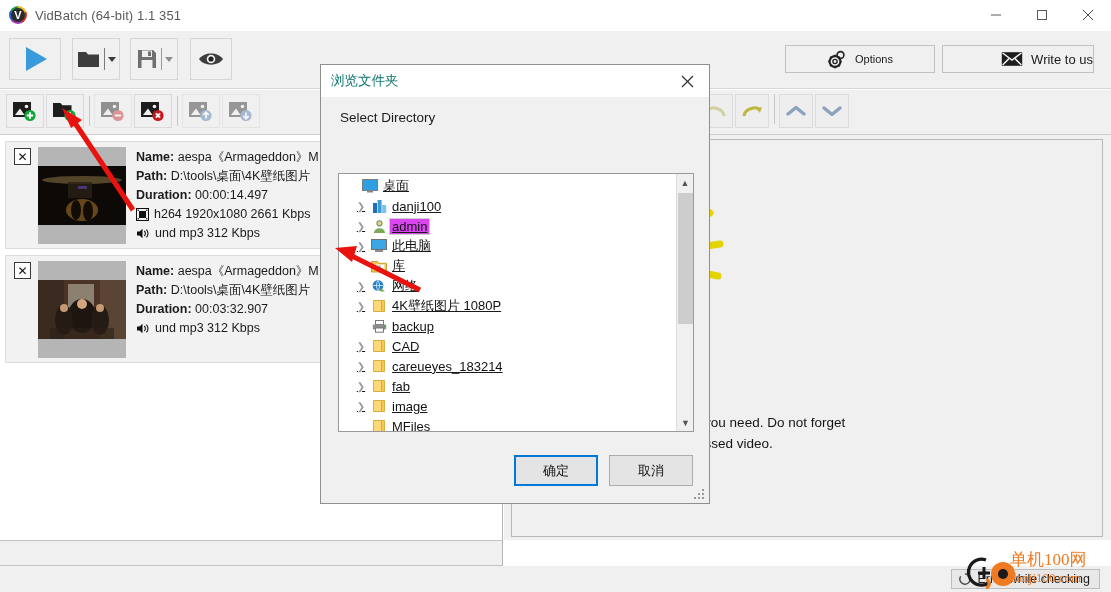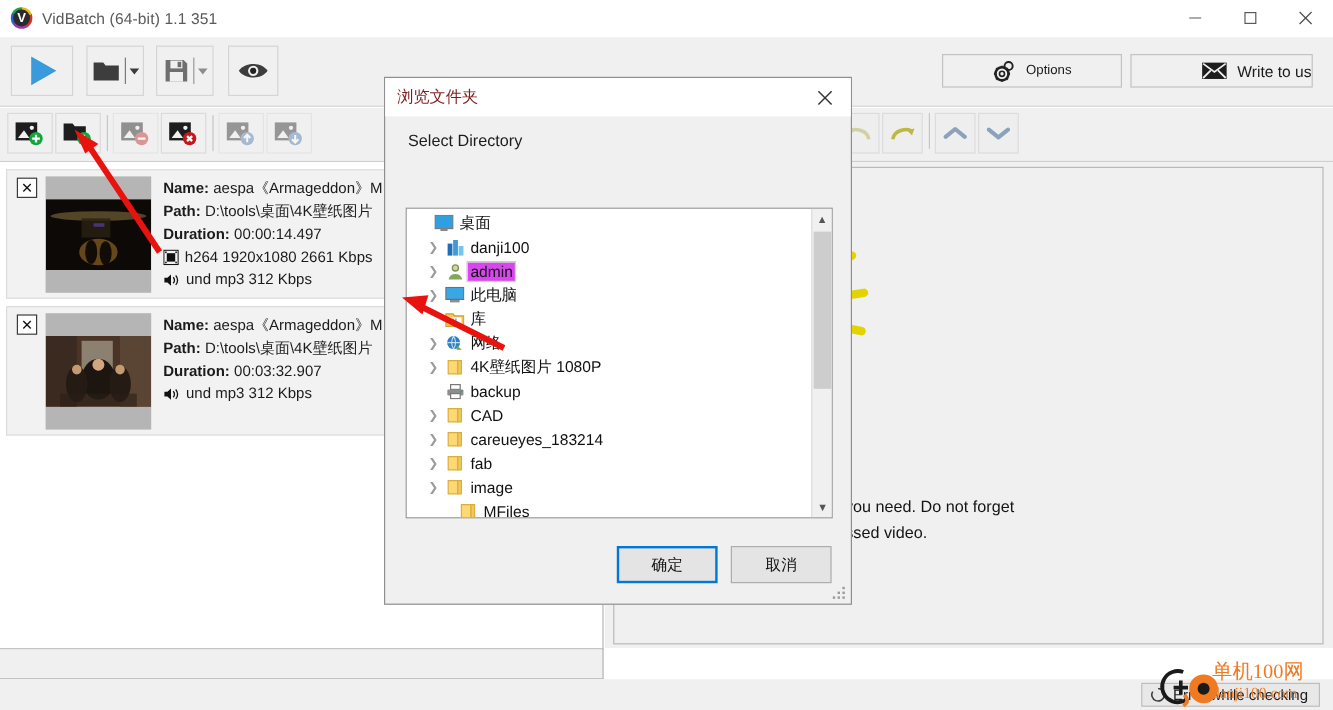--- a/index.html
+++ b/index.html
@@ -197,35 +197,35 @@
   
   #dialog {
     position: absolute; left: 320px; top: 64px; width: 390px; height: 440px;
     background: #f0f0f0; border: 1px solid #8f8f8f;
     box-shadow: 0 0 0 0 rgba(0,0,0,0);
   }
   #dlg-title-bar {
     position: relative; height: 32px; background: #ffffff;
     display: flex; align-items: center;
   }
-  #dlg-title { margin-left: 10px; font-size: 13.5px; color: #7f1d1d; }
+  #dlg-title { margin-left: 10px; font-size: 13.5px; color: #0f766e; }
   #dlg-close {
     position: absolute; right: 0; top: 0; width: 44px; height: 32px;
     display: flex; align-items: center; justify-content: center; color: #333;
   }
   #dlg-label {
     position: absolute; left: 19px; top: 45px; font-size: 13.5px; color: #1c1c1c;
   }
   #tree-box {
     position: absolute; left: 17px; top: 108px; width: 356px; height: 259px;
     background: #ffffff; border: 1px solid #9a9a9a; overflow: hidden;
   }
   #tree-list {
     position: absolute; left: 0; top: 0; width: 306px; height: 257px;
-    padding-top: 2px; overflow: hidden;
+    padding-top: 2px; overflow: hidden; text-decoration: underline;
   }
   .tree-row {
     height: 20px; display: flex; align-items: center; font-size: 13px;
     padding-left: 4px; color: #111;
   }
   .tree-row.root { padding-left: 5px; font-weight: normal; }
   .tree-row .chev {
     width: 16px; text-align: center; color: #9b9b9b; font-size: 10px; flex: none;
   }
   .tree-row .ic { width: 20px; flex: none; display: flex; align-items: center; justify-content: center; }
@@ -767,21 +767,21 @@
         <span class="chev">❯</span>
         <span class="ic">
           <svg width="14" height="14" viewBox="0 0 14 14">
               <path d="M1.5 1.5 h8 v11 h-8 Z" fill="#fcd975" stroke="#d8ae3d"></path>
               <path d="M9.5 1.5 h3 v11 h-3 Z" fill="#f3c85a" stroke="#d8ae3d"></path>
             </svg>
         </span>
         <span class="lbl">image</span>
       </div>
 
-      <div class="tree-row" style="padding-left:25px">
+      <div class="tree-row" style="padding-left:14px">
         <span class="chev"></span>
         <span class="ic">
           <svg width="14" height="14" viewBox="0 0 14 14">
               <path d="M1.5 1.5 h8 v11 h-8 Z" fill="#fcd975" stroke="#d8ae3d"></path>
               <path d="M9.5 1.5 h3 v11 h-3 Z" fill="#f3c85a" stroke="#d8ae3d"></path>
             </svg>
         </span>
         <span class="lbl">MFiles</span>
       </div>
 

